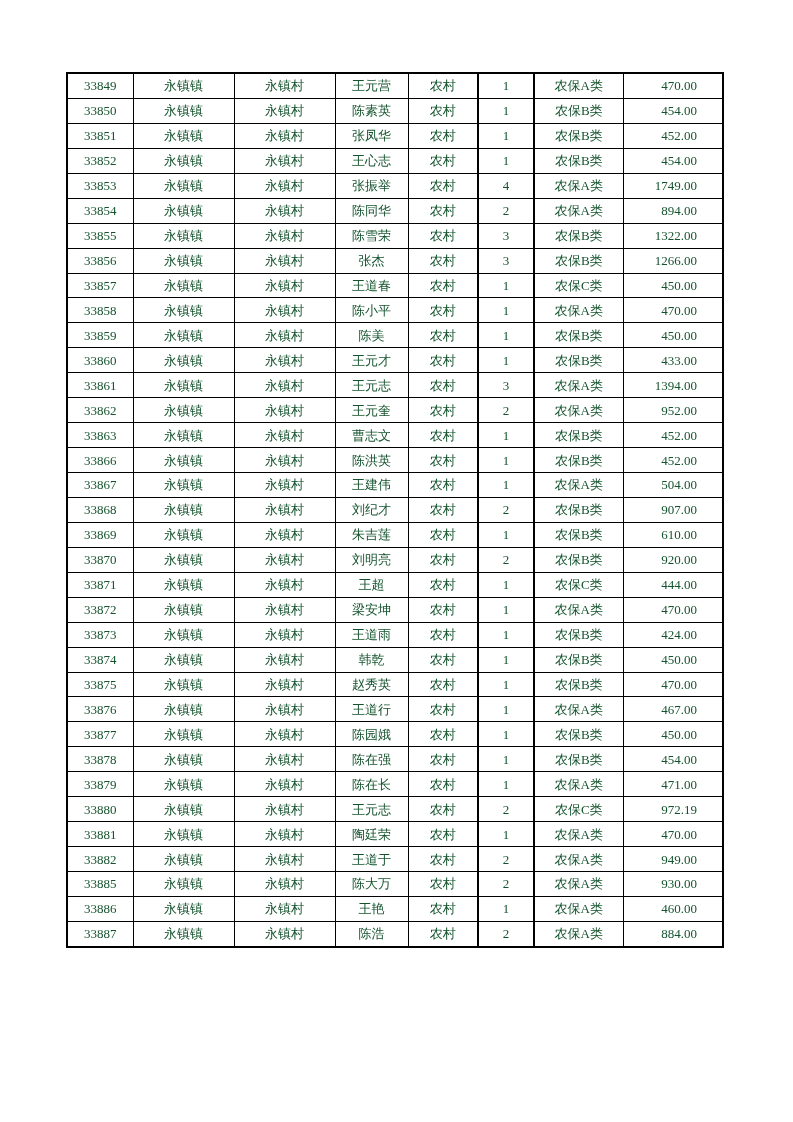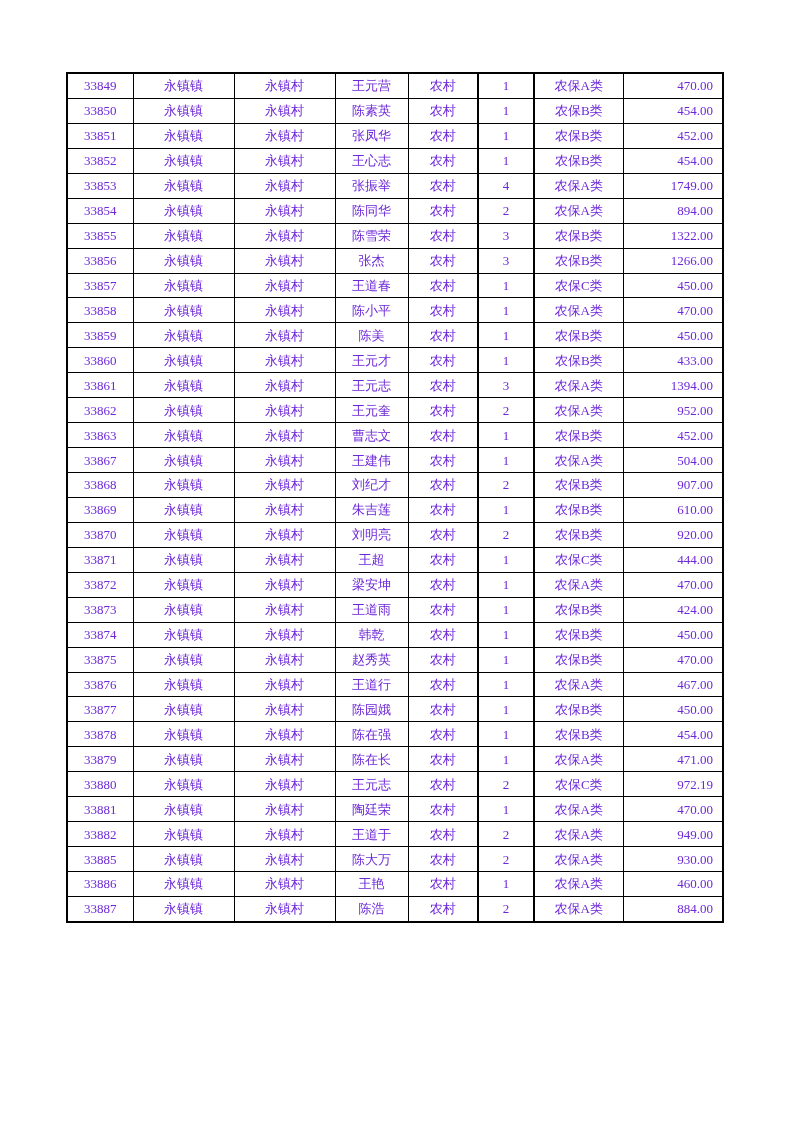--- a/index.html
+++ b/index.html
@@ -6,21 +6,21 @@
     margin: 0;
     padding: 0;
     background: #ffffff;
   }
   .page {
     position: relative;
     width: 793px;
     height: 1122px;
     background: #ffffff;
     font-family: "Liberation Serif", "DejaVu Serif", serif;
-    color: #6d28d9;
+    color: #14532d;
     overflow: hidden;
   }
   table.data-table {
     position: absolute;
     left: 66px;
     top: 72px;
     width: 656px;
     border-collapse: collapse;
     table-layout: fixed;
     border: 2px solid #000000;
@@ -36,21 +36,21 @@
     white-space: nowrap;
     overflow: hidden;
   }
   
   table.data-table td.col-count {
     border-left: 2px solid #000000;
     border-right: 2px solid #000000;
   }
   table.data-table td.col-amount {
     text-align: right;
-    padding-right: 9px;
+    padding-right: 25px;
   }
   col.c-id       { width: 66px; }
   col.c-town     { width: 101px; }
   col.c-village  { width: 101px; }
   col.c-name     { width: 73px; }
   col.c-type     { width: 70px; }
   col.c-count    { width: 56px; }
   col.c-category { width: 89px; }
   col.c-amount   { width: 100px; }
 </style>
@@ -214,20 +214,30 @@
           <td class="col-id">33863</td>
           <td class="col-town">永镇镇</td>
           <td class="col-village">永镇村</td>
           <td class="col-name">曹志文</td>
           <td class="col-type">农村</td>
           <td class="col-count">1</td>
           <td class="col-category">农保B类</td>
           <td class="col-amount">452.00</td>
         </tr>
         <tr>
+          <td class="col-id">33866</td>
+          <td class="col-town">永镇镇</td>
+          <td class="col-village">永镇村</td>
+          <td class="col-name">陈洪英</td>
+          <td class="col-type">农村</td>
+          <td class="col-count">1</td>
+          <td class="col-category">农保B类</td>
+          <td class="col-amount">452.00</td>
+        </tr>
+        <tr>
           <td class="col-id">33867</td>
           <td class="col-town">永镇镇</td>
           <td class="col-village">永镇村</td>
           <td class="col-name">王建伟</td>
           <td class="col-type">农村</td>
           <td class="col-count">1</td>
           <td class="col-category">农保A类</td>
           <td class="col-amount">504.00</td>
         </tr>
         <tr>

